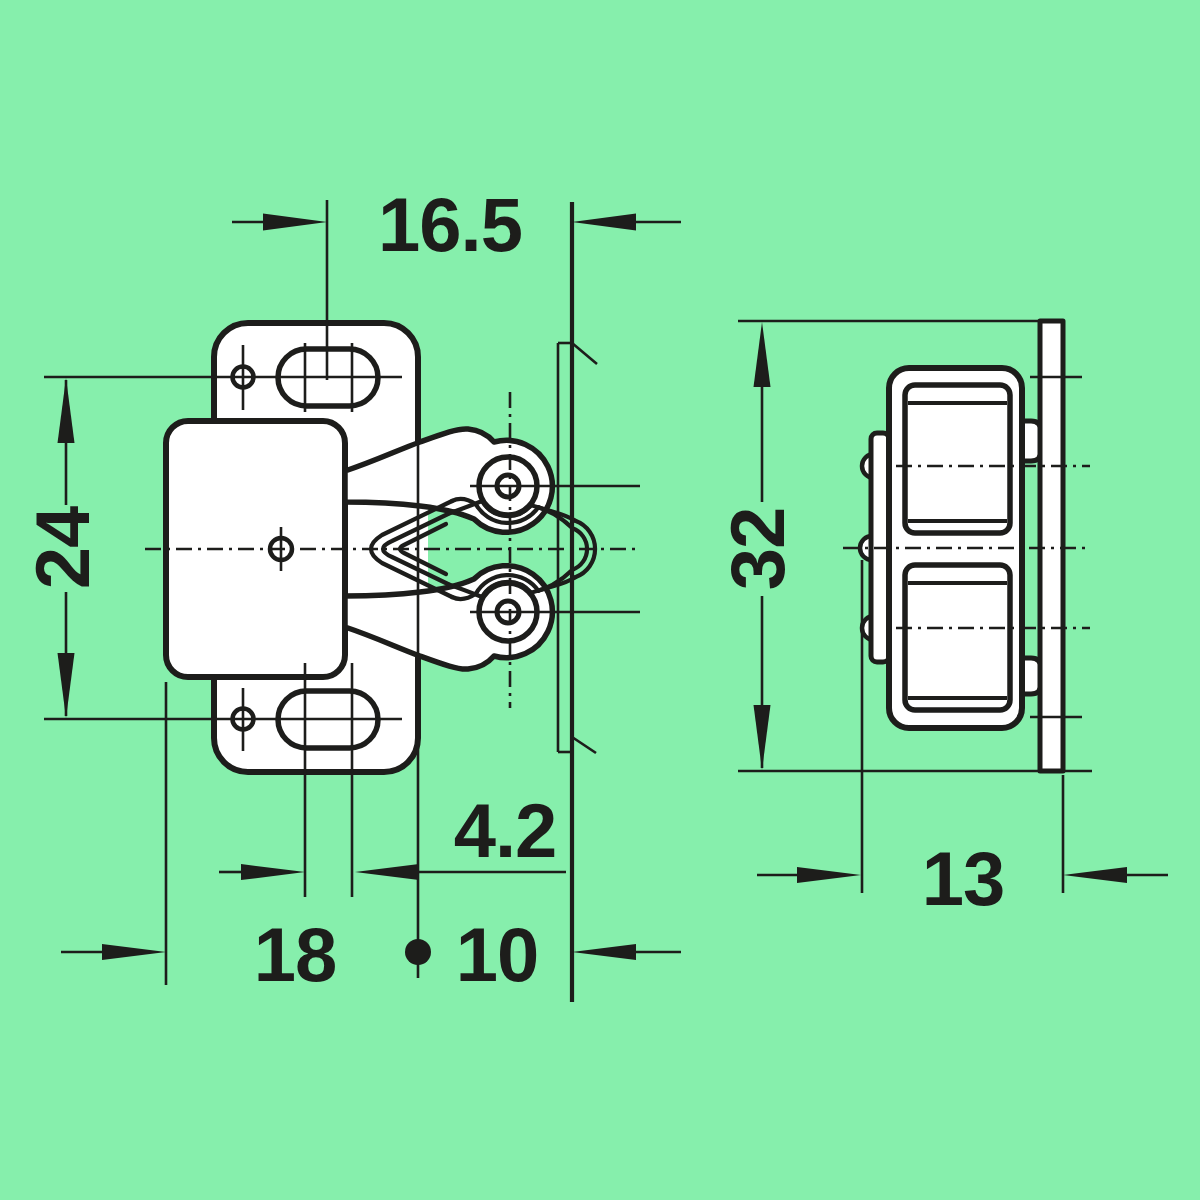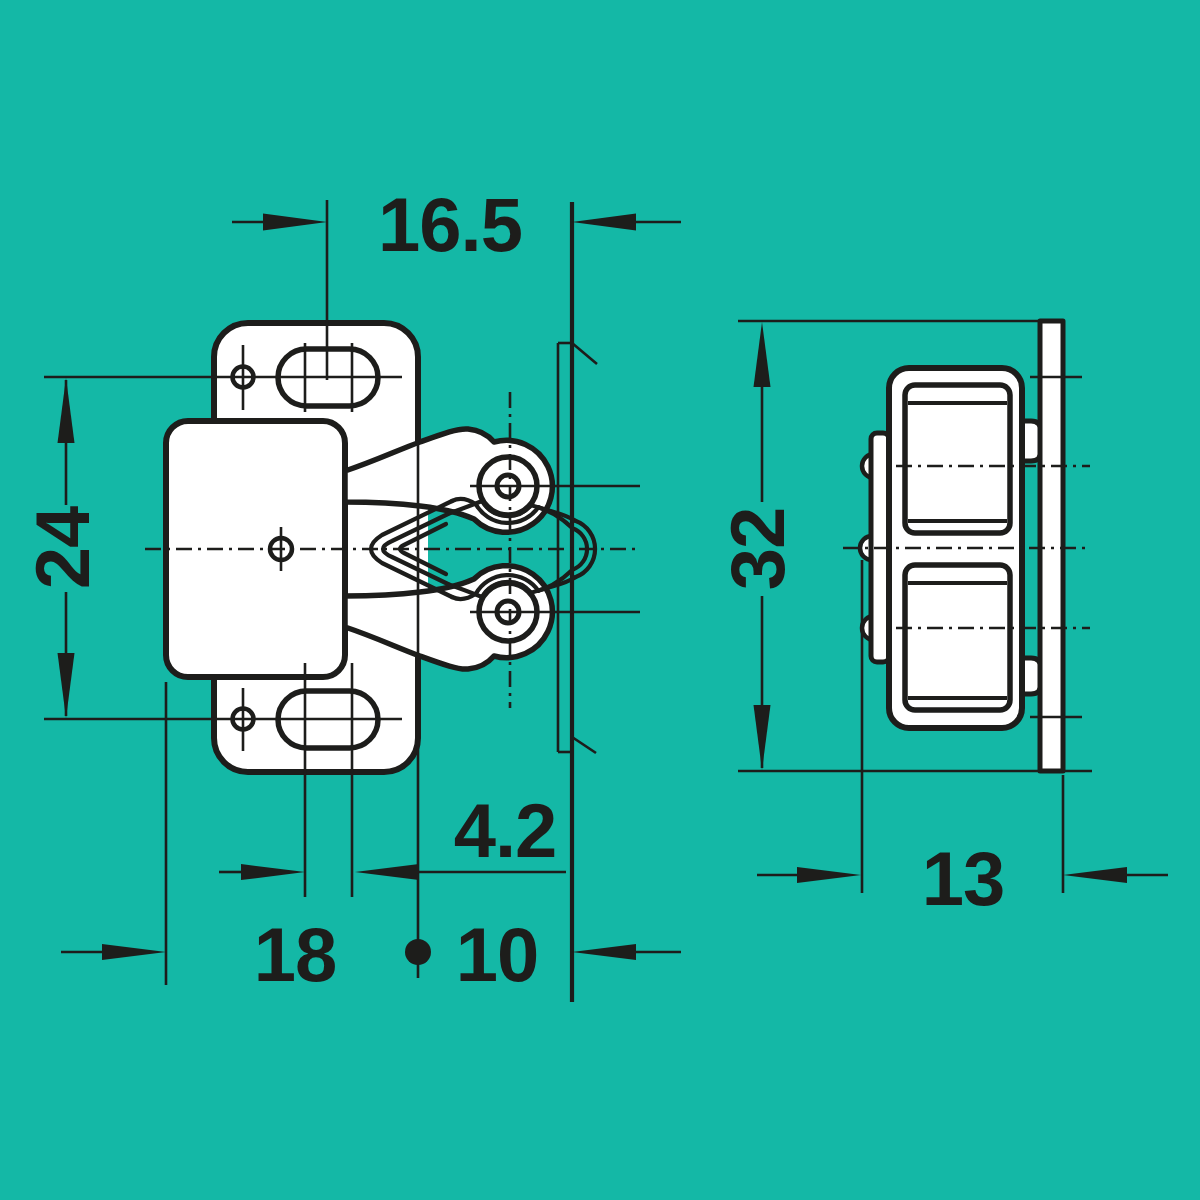--- a/index.html
+++ b/index.html
@@ -7,21 +7,21 @@
     padding:0;
     background:#ffffff;
     width:1200px;
     height:1200px;
     font-family:"Liberation Sans", sans-serif;
   }
   .stage{
     position:relative;
     width:1200px;
     height:1200px;
-    background:#14b8a6;
+    background:#86efac;
     overflow:hidden;
   }
   svg{display:block}
   .dim-label{
     font-family:"Liberation Sans","DejaVu Sans",sans-serif;
     font-weight:bold;
     font-size:76px;
     fill:#1d1d1b;
     letter-spacing:-1px;
   }

